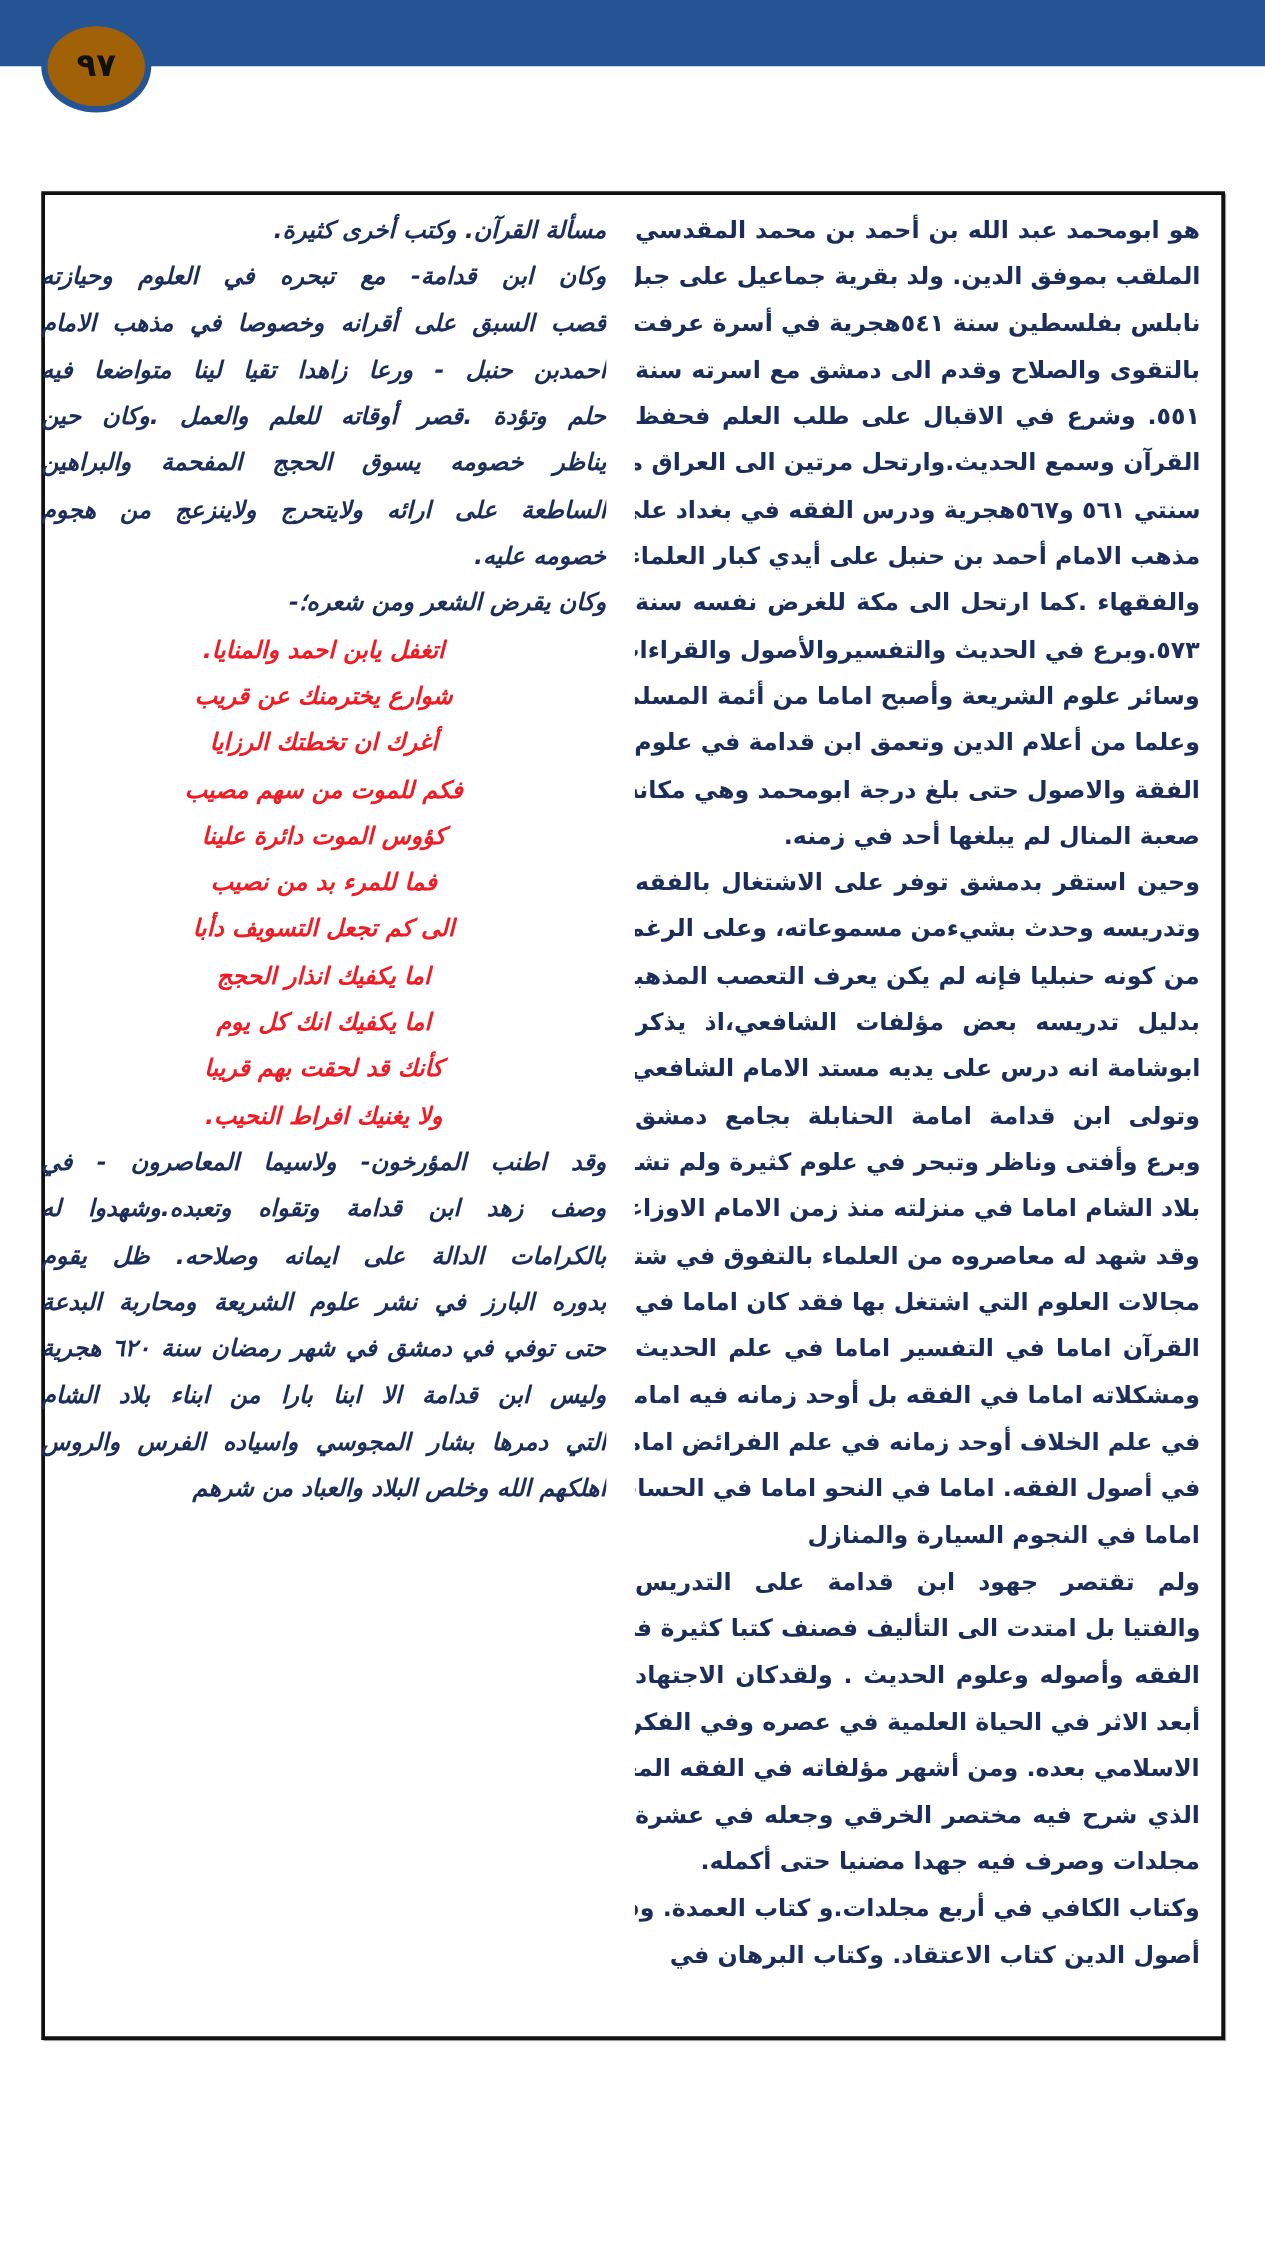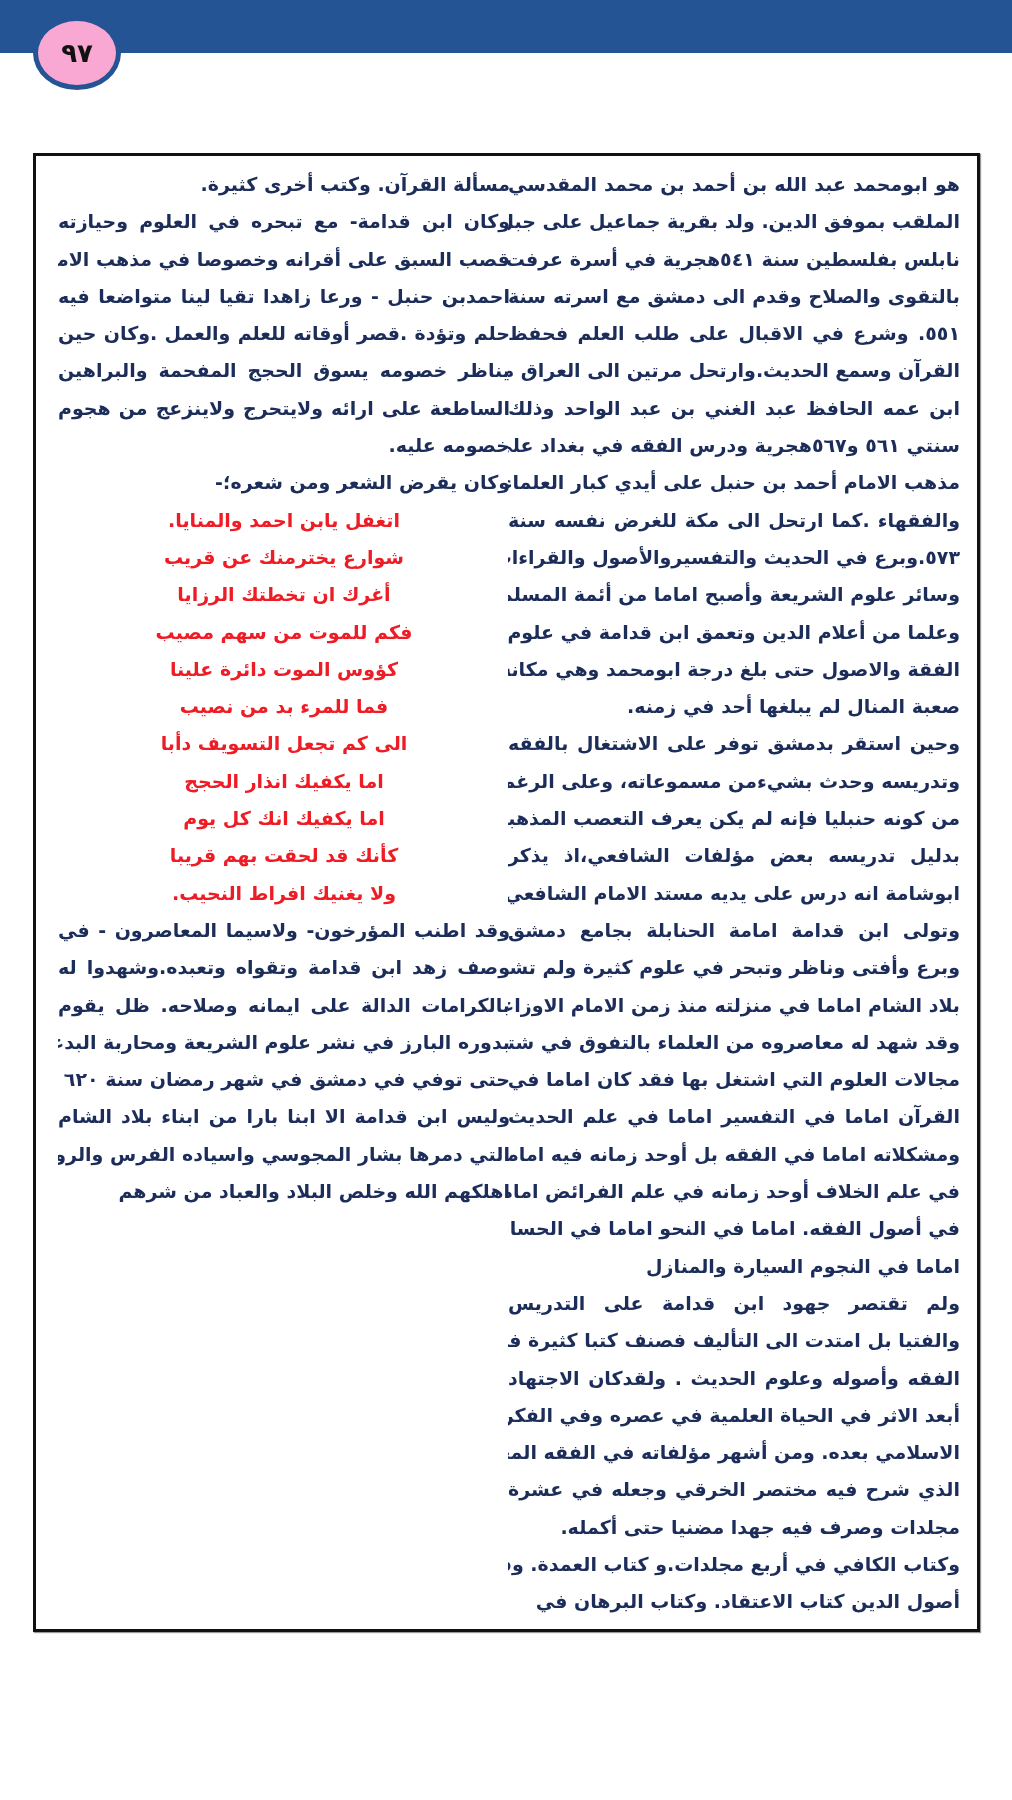--- a/index.html
+++ b/index.html
@@ -1,28 +1,28 @@
 <!DOCTYPE html>
 <html><head>
 <meta charset="utf-8">
 <style>
   html, body { margin: 0; padding: 0; background: #ffffff; }
   body { width: 1012px; height: 1800px; position: relative; overflow: hidden;
          font-family: "DejaVu Sans", sans-serif; }
   .top-band { position: absolute; left: 0; top: 0; width: 1012px; height: 53px; background: #255495; }
   .page-badge { position: absolute; left: 33px; top: 16px; width: 88px; height: 74px;
-                border-radius: 50%; background: #f9a8d4; border: 5px solid #255495;
+                border-radius: 50%; background: #a16207; border: 5px solid #255495;
                 box-sizing: border-box; display: flex; align-items: center; justify-content: center; }
   .page-num { font-family: "DejaVu Sans", sans-serif; font-weight: bold; font-size: 26px; color: #111; }
   .frame { position: absolute; left: 33px; top: 153px; width: 947px; height: 1479px;
            border: 3px solid #111; box-sizing: border-box; box-shadow: 1px 1px 1px #999; }
   .col { position: absolute; direction: rtl; font-family: "DejaVu Sans", sans-serif;
          font-weight: bold; font-size: 19px; color: #1c2d5a; }
   .col-right { left: 508px; width: 452px; top: 166px; }
-  .col-left { left: 58px; width: 452px; top: 166px; }
+  .col-left { left: 33px; width: 452px; top: 166px; font-style: italic; }
   .line { height: 37.3px; line-height: 37.3px; white-space: nowrap; text-align: justify;
           text-align-last: justify; overflow: hidden; }
   .line.last { text-align-last: right; }
   .poem .line { text-align: center; text-align-last: center; color: #ee1c24; }
   .poem { margin-right: 40px; margin-left: 40px; }
 </style>
 </head>
 <body>
 
 <div class="top-band"></div>
@@ -32,21 +32,20 @@
 
 <div class="frame"></div>
 
 <div class="col col-right" id="col-right">
     <div class="line">هو ابومحمد عبد الله بن أحمد بن محمد المقدسي</div>
     <div class="line">الملقب بموفق الدين. ولد بقرية جماعيل على جبل</div>
     <div class="line">نابلس بفلسطين سنة ٥٤١هجرية في أسرة عرفت</div>
     <div class="line">بالتقوى والصلاح وقدم الى دمشق مع اسرته سنة</div>
     <div class="line">٥٥١. وشرع في الاقبال على طلب العلم فحفظ</div>
     <div class="line">القرآن وسمع الحديث.وارتحل مرتين الى العراق مع</div>
-    <div class="line">ابن عمه الحافظ عبد الغني بن عبد الواحد وذلك</div>
     <div class="line">سنتي ٥٦١ و٥٦٧هجرية ودرس الفقه في بغداد على</div>
     <div class="line">مذهب الامام أحمد بن حنبل على أيدي كبار العلماء</div>
     <div class="line">والفقهاء .كما ارتحل الى مكة للغرض نفسه سنة</div>
     <div class="line">٥٧٣.وبرع في الحديث والتفسيروالأصول والقراءات</div>
     <div class="line">وسائر علوم الشريعة وأصبح اماما من أئمة المسلمين</div>
     <div class="line">وعلما من أعلام الدين وتعمق ابن قدامة في علوم</div>
     <div class="line">الفقة والاصول حتى بلغ درجة ابومحمد وهي مكانة</div>
     <div class="line last">صعبة المنال لم يبلغها أحد في زمنه.</div>
     <div class="line">وحين استقر بدمشق توفر على الاشتغال بالفقه</div>
     <div class="line">وتدريسه وحدث بشيءمن مسموعاته، وعلى الرغم</div>

